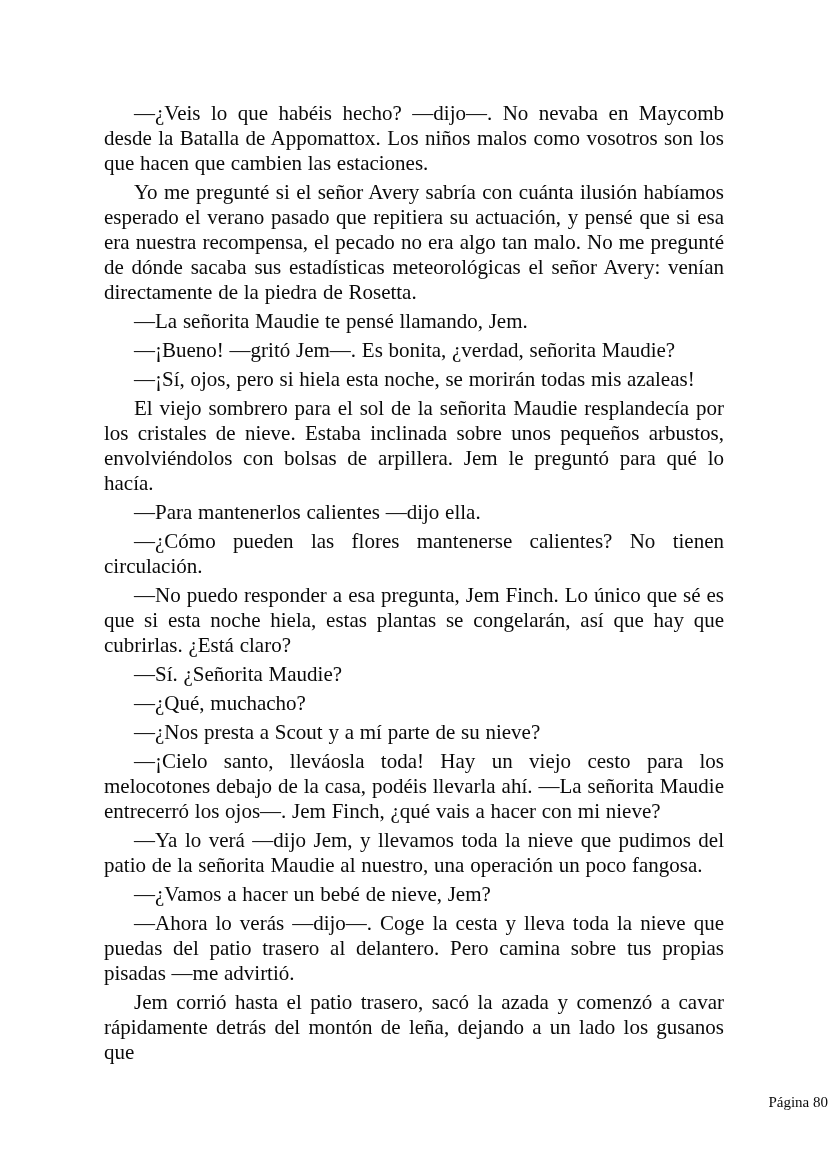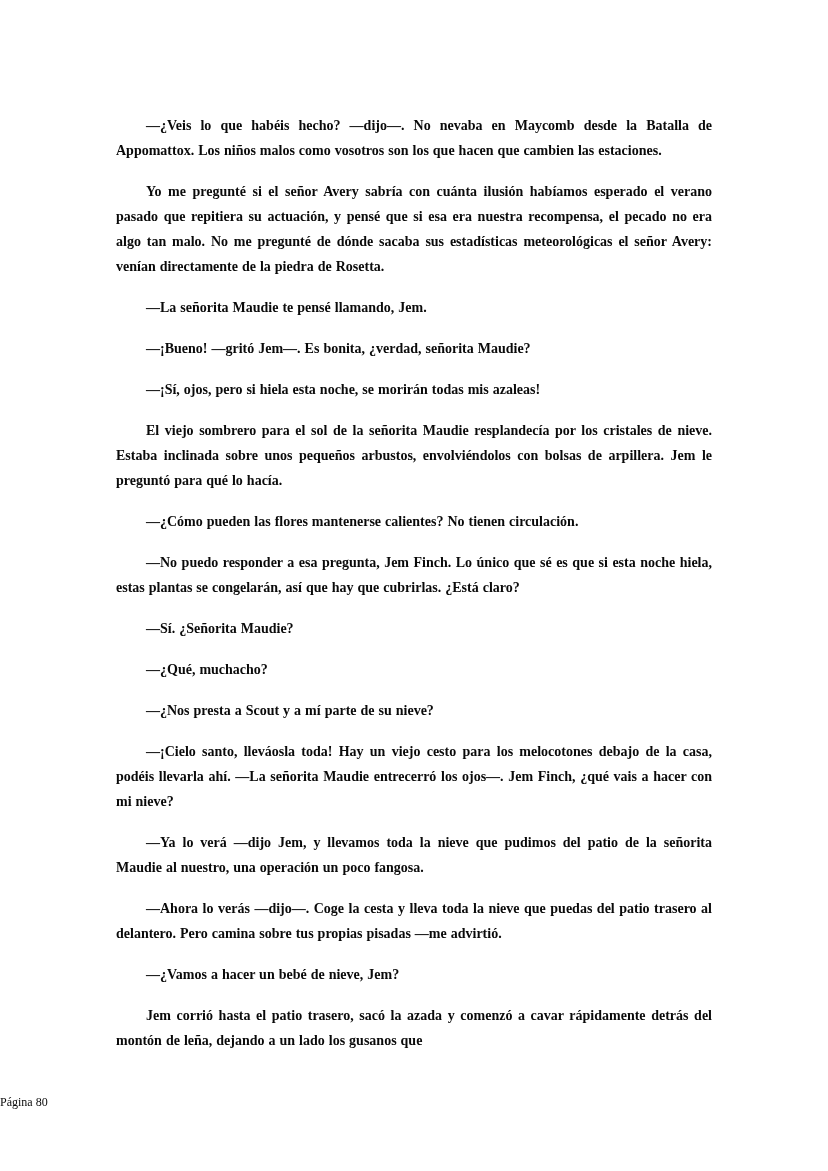--- a/index.html
+++ b/index.html
@@ -17,55 +17,55 @@
     color: #0a0a0a;
     overflow: hidden;
   }
   .text-block {
     position: absolute;
     top: 97px;
     left: 100px;
     width: 628px;
   }
   .para {
-    margin: 16px;
+    margin: 4px;
     padding: 0;
     text-indent: 30px;
-    font-size: 14px;
+    font-size: 21px;
     line-height: 25px;
     text-align: justify;
     word-spacing: 0.5px;
-    font-weight: bold;
   }
   .page-footer {
     position: absolute;
     left: 0;
     right: 0;
     top: 1090px;
-    text-align: left;
-    font-size: 12px;
+    text-align: right;
+    font-size: 15px;
     line-height: 25px;
   }
 </style>
 </head>
 <body>
 
 <div class="book-page">
   <div class="text-block">
     <p class="para">—¿Veis lo que habéis hecho? —dijo—. No nevaba en Maycomb desde la Batalla de Appomattox. Los niños malos como vosotros son los que hacen que cambien las estaciones.</p>
     <p class="para">Yo me pregunté si el señor Avery sabría con cuánta ilusión habíamos esperado el verano pasado que repitiera su actuación, y pensé que si esa era nuestra recompensa, el pecado no era algo tan malo. No me pregunté de dónde sacaba sus estadísticas meteorológicas el señor Avery: venían directamente de la piedra de Rosetta.</p>
     <p class="para">—La señorita Maudie te pensé llamando, Jem.</p>
     <p class="para">—¡Bueno! —gritó Jem—. Es bonita, ¿verdad, señorita Maudie?</p>
     <p class="para">—¡Sí, ojos, pero si hiela esta noche, se morirán todas mis azaleas!</p>
     <p class="para">El viejo sombrero para el sol de la señorita Maudie resplandecía por los cristales de nieve. Estaba inclinada sobre unos pequeños arbustos, envolviéndolos con bolsas de arpillera. Jem le preguntó para qué lo hacía.</p>
+    <p class="para">—Para mantenerlos calientes —dijo ella.</p>
     <p class="para">—¿Cómo pueden las flores mantenerse calientes? No tienen circulación.</p>
     <p class="para">—No puedo responder a esa pregunta, Jem Finch. Lo único que sé es que si esta noche hiela, estas plantas se congelarán, así que hay que cubrirlas. ¿Está claro?</p>
     <p class="para">—Sí. ¿Señorita Maudie?</p>
     <p class="para">—¿Qué, muchacho?</p>
     <p class="para">—¿Nos presta a Scout y a mí parte de su nieve?</p>
     <p class="para">—¡Cielo santo, lleváosla toda! Hay un viejo cesto para los melocotones debajo de la casa, podéis llevarla ahí. —La señorita Maudie entrecerró los ojos—. Jem Finch, ¿qué vais a hacer con mi nieve?</p>
     <p class="para">—Ya lo verá —dijo Jem, y llevamos toda la nieve que pudimos del patio de la señorita Maudie al nuestro, una operación un poco fangosa.</p>
+    <p class="para">—¿Vamos a hacer un bebé de nieve, Jem?</p>
     <p class="para">—Ahora lo verás —dijo—. Coge la cesta y lleva toda la nieve que puedas del patio trasero al delantero. Pero camina sobre tus propias pisadas —me advirtió.</p>
-    <p class="para">—¿Vamos a hacer un bebé de nieve, Jem?</p>
     <p class="para">Jem corrió hasta el patio trasero, sacó la azada y comenzó a cavar rápidamente detrás del montón de leña, dejando a un lado los gusanos que</p>
   </div>
   <div class="page-footer">Página 80</div>
 </div>
 
 </body></html>

